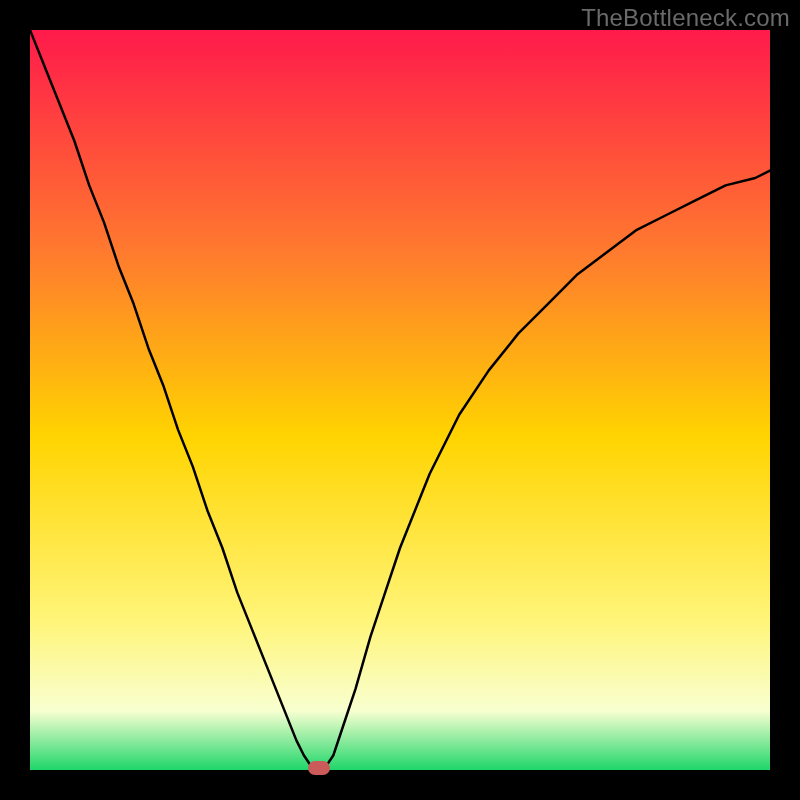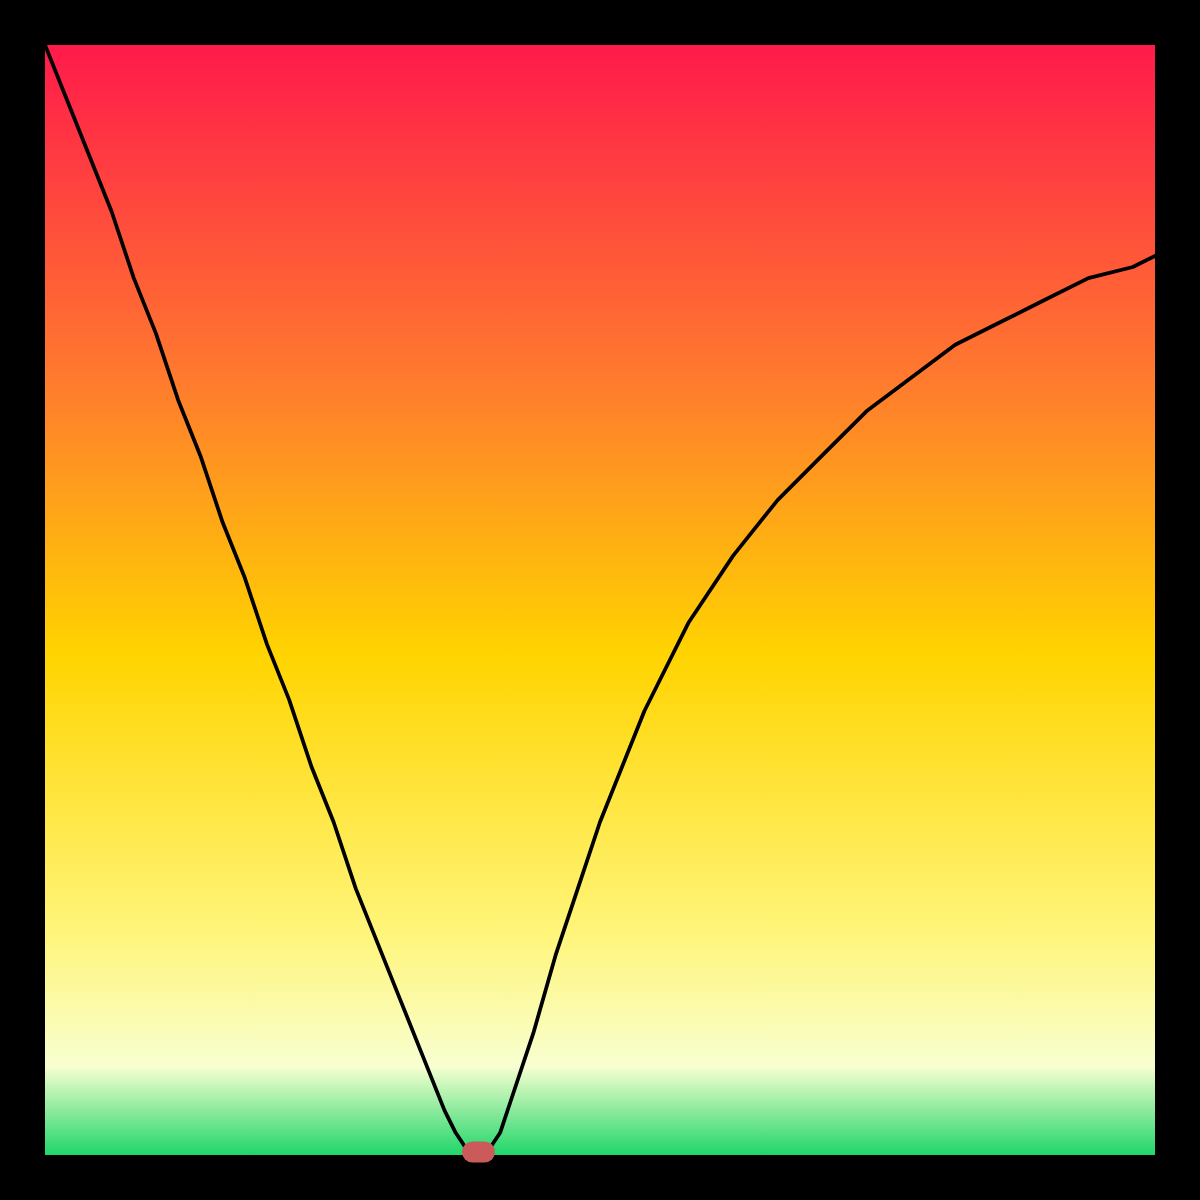--- a/index.html
+++ b/index.html
@@ -44,20 +44,21 @@
     height: 14px;
     background: #cb5a5a;
     border-radius: 7px;
     z-index: 4;
   }
 </style>
 </head>
 <body>
 
 <div class="frame">
+  <div class="watermark">TheBottleneck.com</div>
 
   <div class="plot-wrap">
     <svg id="chart-svg" width="740" height="740" viewBox="0 0 740 740">
         <defs>
           <linearGradient id="bg-grad" x1="0" y1="0" x2="0" y2="1">
             <stop offset="0%" stop-color="#ff1a4b"></stop>
             <stop offset="30%" stop-color="#ff7a2e"></stop>
             <stop offset="55.00000000000001%" stop-color="#ffd400"></stop>
             <stop offset="80%" stop-color="#fff57a"></stop>
             <stop offset="92%" stop-color="#f8ffd0"></stop>

